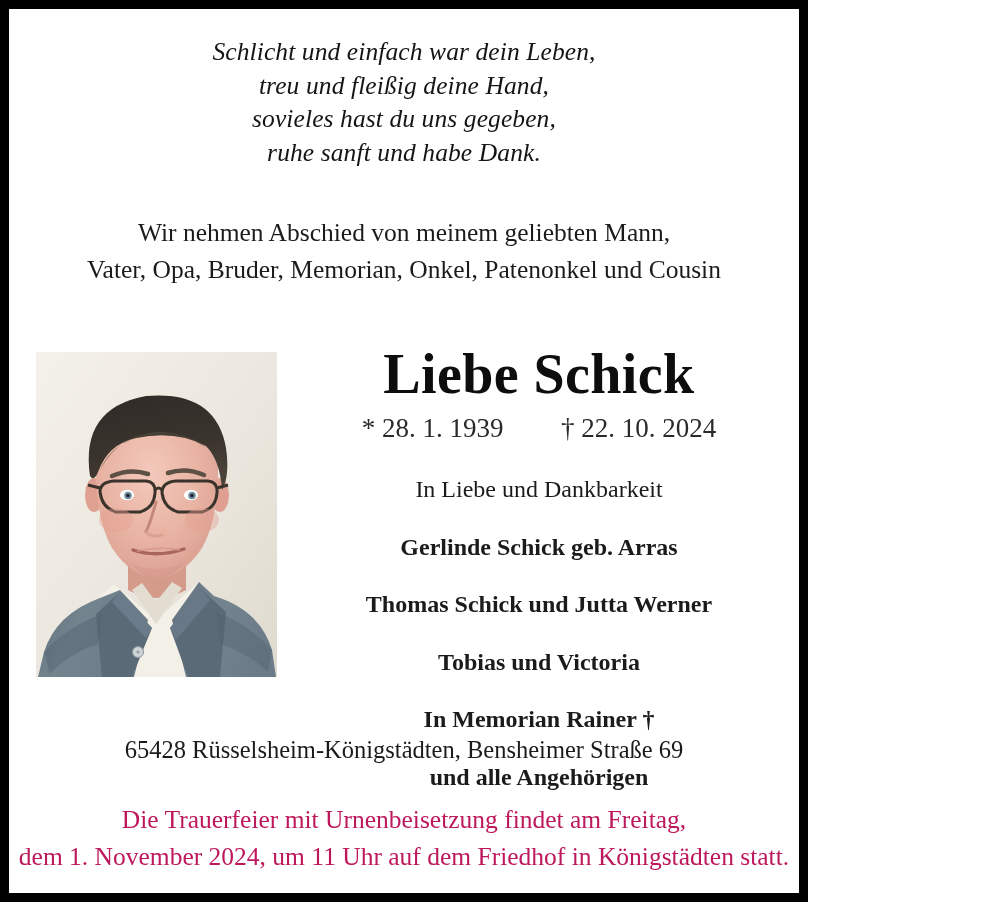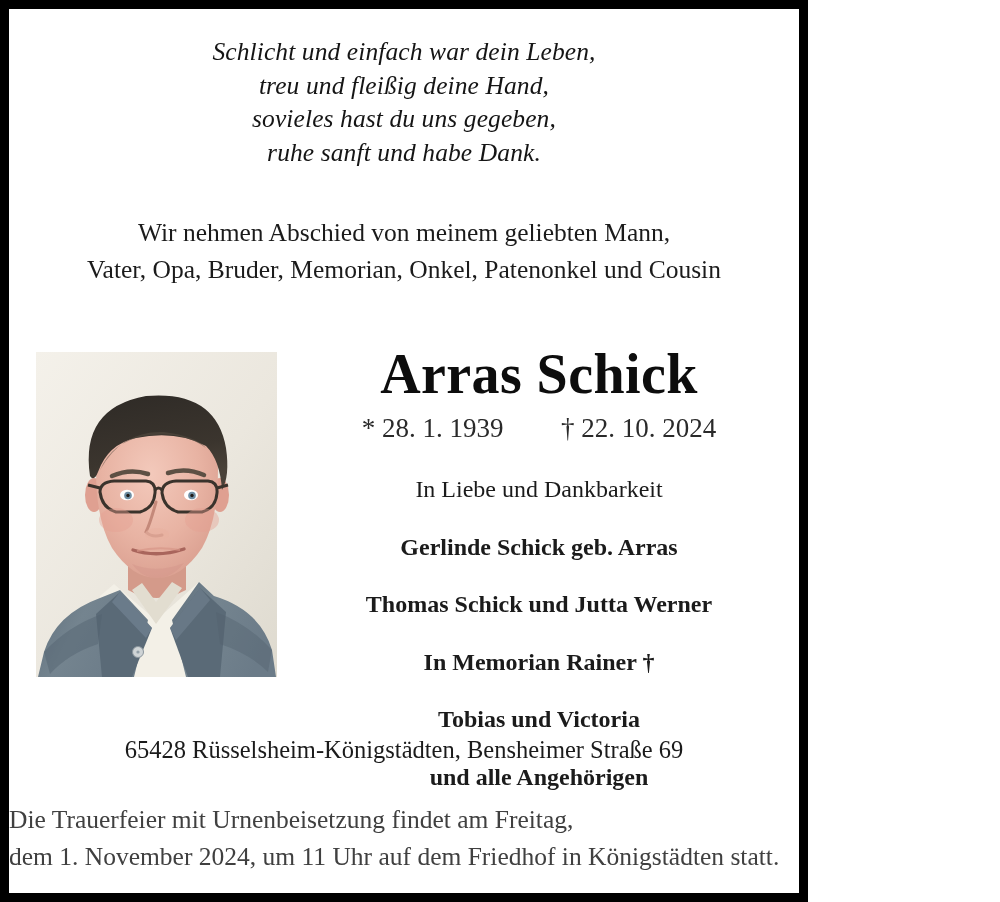--- a/index.html
+++ b/index.html
@@ -123,23 +123,24 @@
     color: #1b1b1b;
     white-space: nowrap;
   }
 
   
   .ceremony {
     position: absolute;
     left: 0;
     right: 0;
     top: 792px;
+    text-align: center;
     font-size: 25.5px;
     line-height: 37px;
-    color: #404040;
+    color: #be185d;
   }
   .ceremony div { white-space: nowrap; }
 </style>
 </head>
 <body>
 
 <div class="notice">
   <div class="inner">
 
     <div class="verse">
@@ -236,36 +237,36 @@
         <ellipse cx="166" cy="168" rx="17" ry="12" fill="#e5a091" opacity="0.42"></ellipse>
 
         <path d="M97 198 Q121 206 148 197" stroke="#a9655c" stroke-width="3.4" fill="none" stroke-linecap="round"></path>
         <path d="M101 199 Q121 194 144 198" stroke="#d79588" stroke-width="2" fill="none" opacity="0.7"></path>
 
         <path d="M96 212 Q121 222 148 211 Q136 226 121 226 Q106 226 96 212 Z" fill="#d2958a" opacity="0.45"></path>
       </svg>
     </div>
 
     <div class="name-block">
-      <div class="deceased-name">Arras Schick</div>
+      <div class="deceased-name">Liebe Schick</div>
       <div class="dates">
         <span>*</span>
         <span>28. 1. 1939</span>
         <span class="gap"></span>
         <span>†</span>
         <span>22. 10. 2024</span>
       </div>
     </div>
 
     <div class="family">
       <div class="lead">In Liebe und Dankbarkeit</div>
       <div class="bold">Gerlinde Schick geb. Arras</div>
       <div class="bold">Thomas Schick und Jutta Werner</div>
+      <div class="bold">Tobias und Victoria</div>
       <div class="bold">In Memorian Rainer †</div>
-      <div class="bold">Tobias und Victoria</div>
       <div class="bold">und alle Angehörigen</div>
     </div>
 
     <div class="address">65428 Rüsselsheim-Königstädten, Bensheimer Straße 69</div>
 
     <div class="ceremony">
       <div>Die Trauerfeier mit Urnenbeisetzung findet am Freitag,</div>
       <div>dem 1. November 2024, um 11 Uhr auf dem Friedhof in Königstädten statt.</div>
     </div>
 

